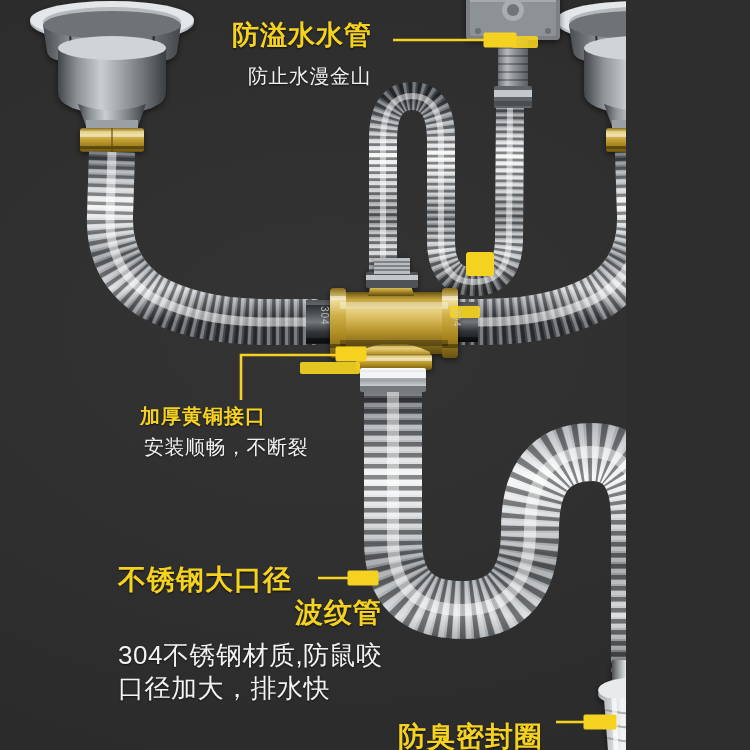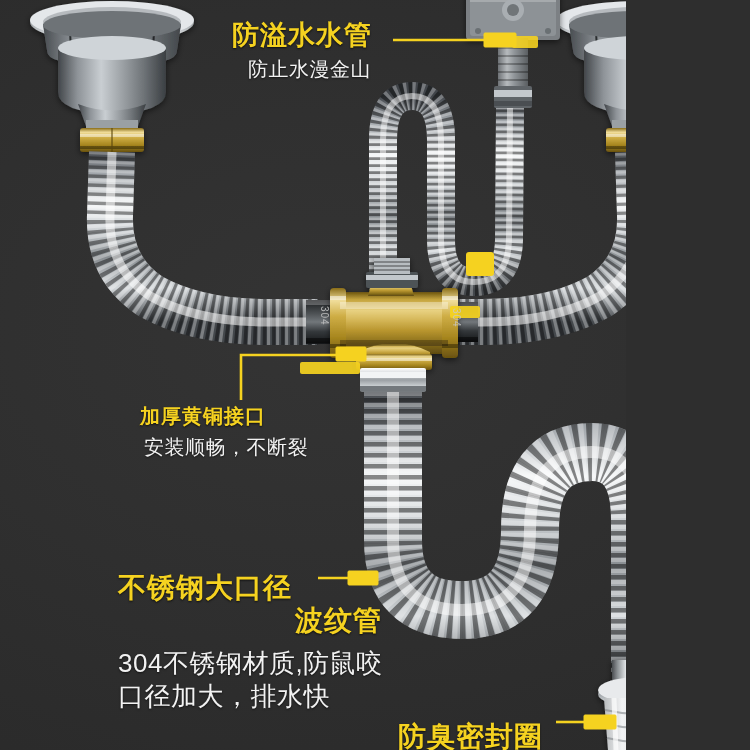--- a/index.html
+++ b/index.html
@@ -31,28 +31,28 @@
   }
   .cl-sub{
     color:#f2f2f2;
     font-weight:normal;
     letter-spacing:.5px;
     text-shadow:0 1px 2px rgba(0,0,0,.6);
     line-height:1.25;
   }
   .c-overflow{left:232px;top:20px;}
   .c-overflow .cl-title{font-size:27px;}
-  .c-overflow .cl-sub{font-size:20px;margin-top:5px;margin-left:16px;}
+  .c-overflow .cl-sub{font-size:20px;margin-top:12px;margin-left:16px;}
 
   .c-brass{left:140px;top:405px;}
   .c-brass .cl-title{font-size:20px;}
   .c-brass .cl-sub{font-size:20px;margin-top:6px;margin-left:4px;}
 
   .c-hose{left:118px;top:563px;width:266px;text-align:right;}
-  .c-hose .cl-title{font-size:28px;text-align:left;margin-top:8px;}
+  .c-hose .cl-title{font-size:28px;text-align:left;}
   .c-hose .cl-title .l2{display:block;text-align:right;padding-right:2px;}
   .c-hose .cl-sub{font-size:26px;margin-top:10px;text-align:left;}
   .c-hose .cl-sub .s2{display:block;text-align:left;padding-right:22px;}
 
   .c-seal{left:398px;top:704px;margin-top:16px;}
   .c-seal .cl-title{font-size:28px;}
 
   .pipe-mark{
     position:absolute;
     color:#c9c9c9;

